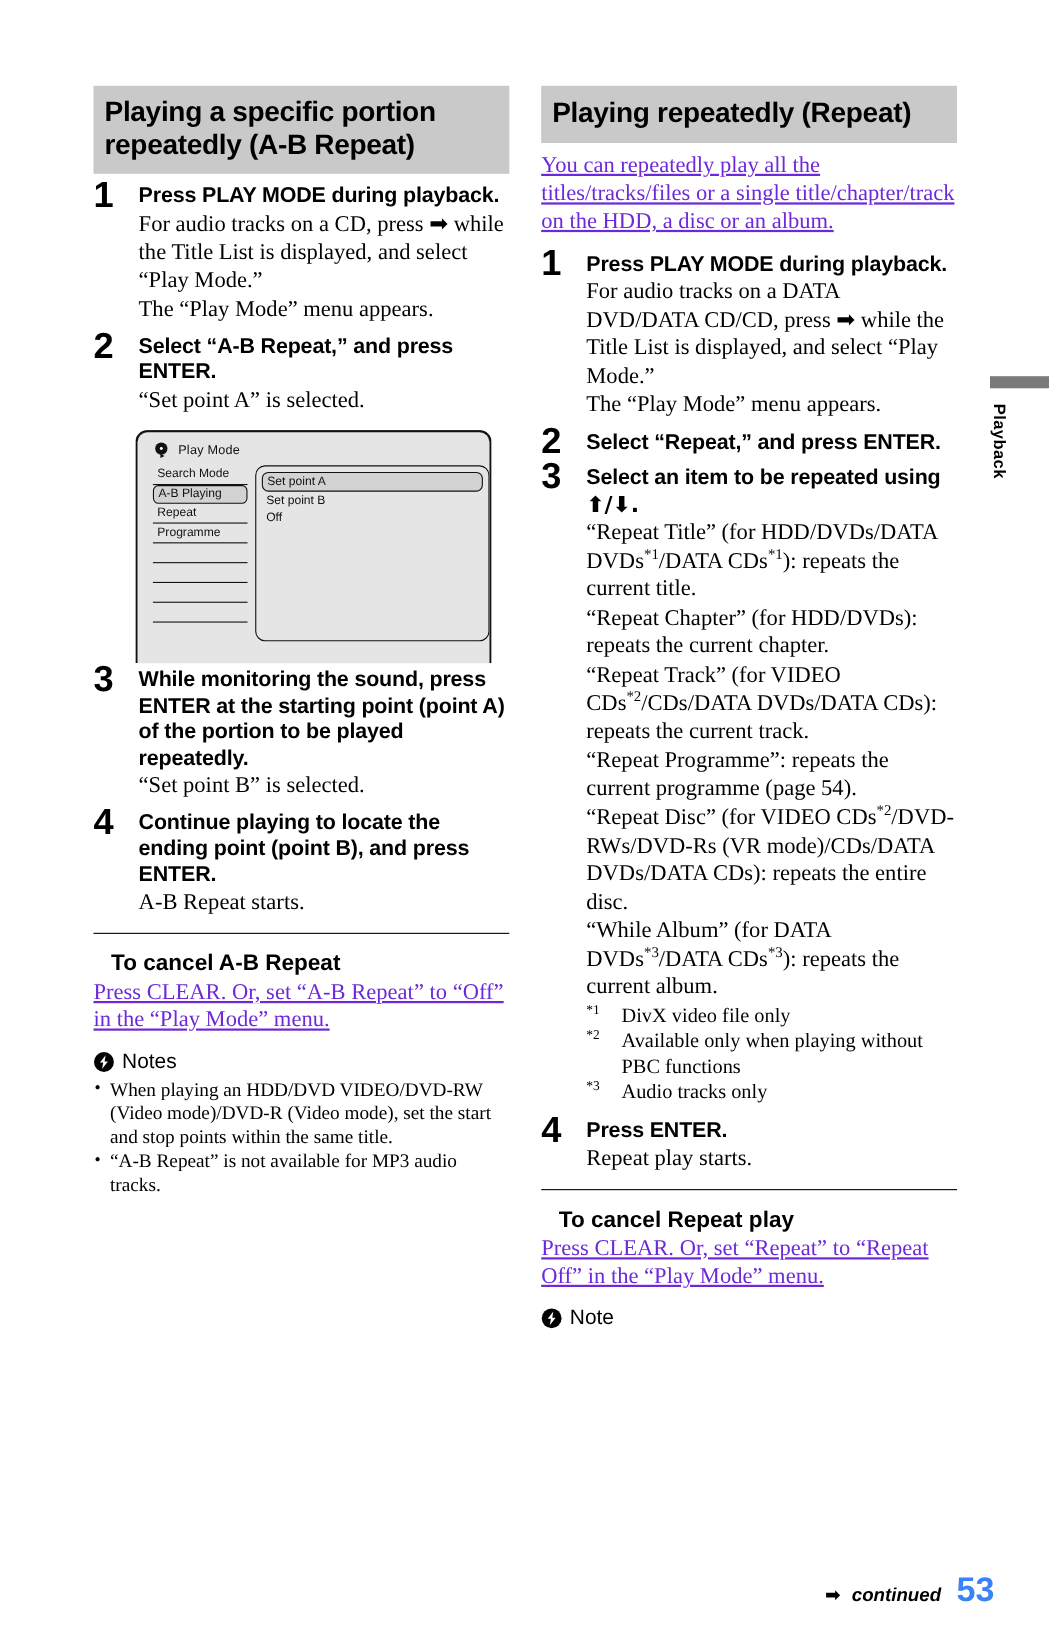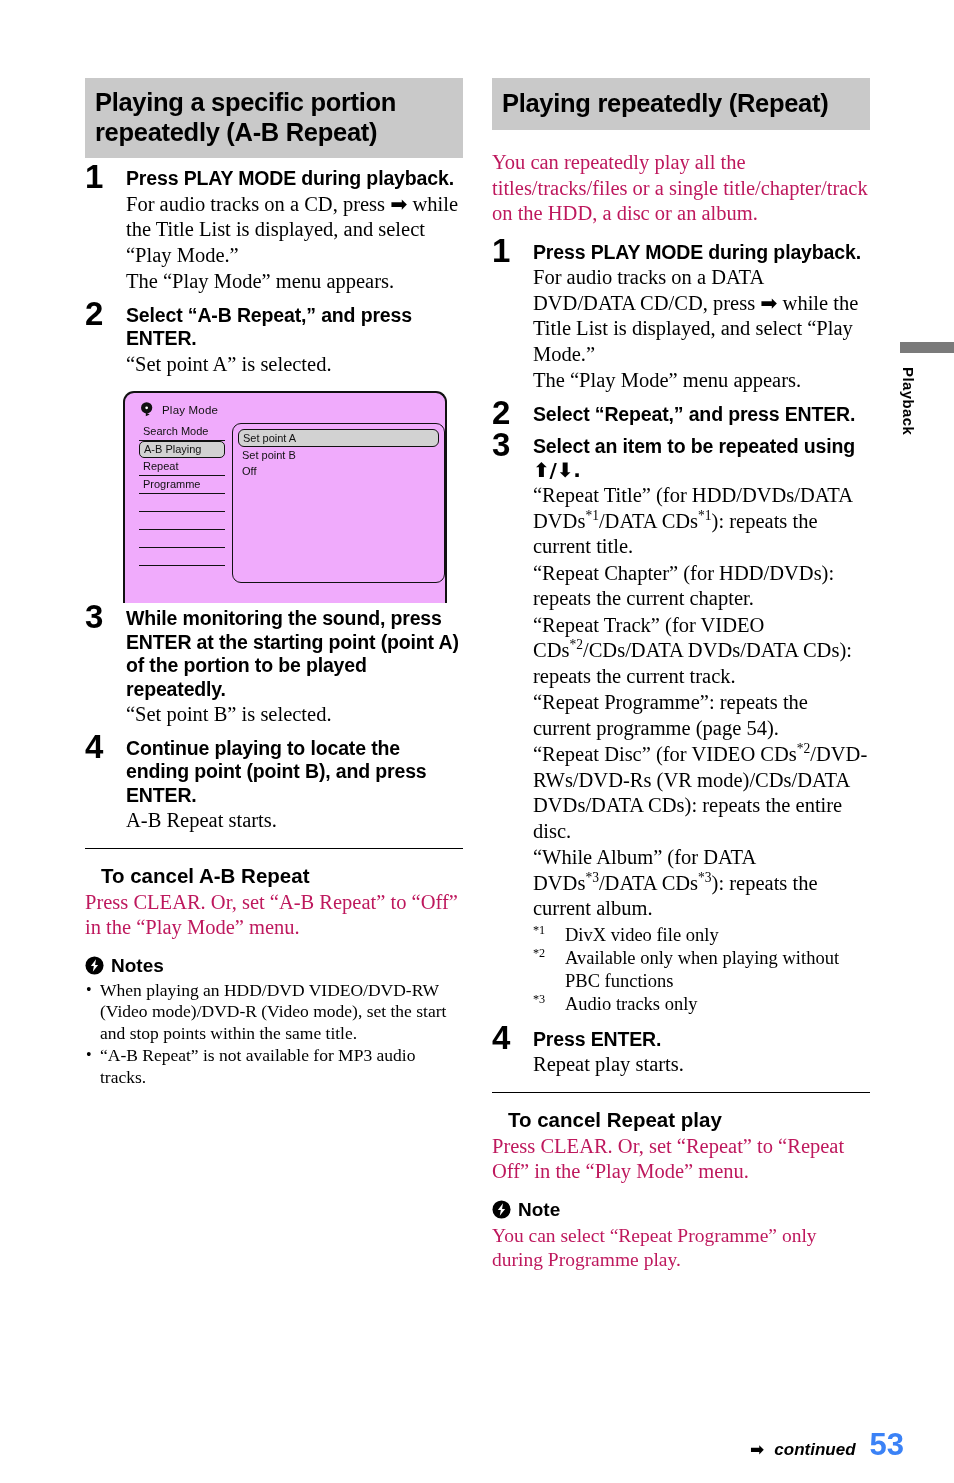--- a/index.html
+++ b/index.html
@@ -31,22 +31,23 @@
     padding:9px 10px 11px 10px;
     margin:0 0 6px 0;
   }
   .sect-head.one-line { padding:10px 10px 12px 10px; }
 
   
   .body-p {
     font-family:"Liberation Serif", serif;
     font-size:20.5px;
     line-height:25.5px;
-    color:#be185d;
-    margin:20px 0 0 0;
+    color:#6d28d9;
+    margin:8px 0 0 0;
+    text-decoration:underline;
   }
 
   
   .step { position:relative; margin-top:9px; padding-left:41px; }
   .step .num {
     position:absolute; left:0; top:-7px;
     font-family:"Liberation Sans", sans-serif;
     font-weight:bold;
     font-size:33px;
     line-height:33px;
@@ -81,21 +82,21 @@
 
   .rule {
     border:0; border-top:1.6px solid #000;
     margin:14px 0 14px 0; width:100%;
   }
 
   
   .note-head {
     display:flex; align-items:center; gap:7px;
     font-family:"Liberation Sans", sans-serif;
-    font-weight:bold; font-size:19px; color:#000;
+    font-weight:normal; font-size:19px; color:#000;
     margin:14px 0 3px 0;
   }
   .bolt-icon {
     width:19px; height:19px; flex:0 0 19px; display:block;
   }
   ul.notes { list-style:none; margin:0; padding:0; }
   ul.notes li {
     position:relative; padding-left:15px;
     font-family:"Liberation Serif", serif;
     font-size:17.5px; line-height:21.5px; color:#000;
@@ -119,21 +120,21 @@
   .updown  { font-family:"DejaVu Sans", sans-serif; font-size:20px; font-weight:bold; }
 
   
   .osd-wrap { margin:14px 0 0 38px; width:324px; height:200px; position:relative; }
   .osd {
     position:absolute; left:0; top:0;
     width:324px; height:212px;
     border:2.2px solid #111;
     border-bottom:none;
     border-radius:11px 11px 0 0;
-    background:#f0abfc;
+    background:#e5e5e5;
     overflow:hidden;
   }
   .osd-title {
     display:flex; align-items:center; gap:6px;
     margin:8px 0 0 14px;
   }
   .disc-icon { width:17px; height:17px; display:block; }
   .osd-title-txt {
     font-family:"Liberation Sans", sans-serif;
     font-size:11.5px; color:#111; letter-spacing:0.2px;
@@ -356,21 +357,20 @@
     <div class="minor-head">To cancel Repeat play</div>
     <div class="body-p" style="margin-top:0;">Press CLEAR. Or, set “Repeat” to “Repeat Off” in the “Play Mode” menu.</div>
 
     <div class="note-head">
       <svg class="bolt-icon" viewBox="0 0 20 20">
         <circle cx="10" cy="10" r="9.5" fill="#000"></circle>
         <path d="M11.6 3.4 L6.2 10.4 L9.3 10.4 L8.2 16.6 L13.8 9.4 L10.6 9.4 Z" fill="#fff"></path>
       </svg>
       <span>Note</span>
     </div>
-    <div class="body-p" style="margin-top:0;font-size:19.5px;line-height:24px;">You can select “Repeat Programme” only during Programme play.</div>
   </div>
 
   <div id="side-tab">
     <div id="side-bar"></div>
     <div id="side-label">Playback</div>
   </div>
 
   <div id="footer">
     <span id="cont-arrow">➡</span>
     <span id="cont-txt">continued</span>

